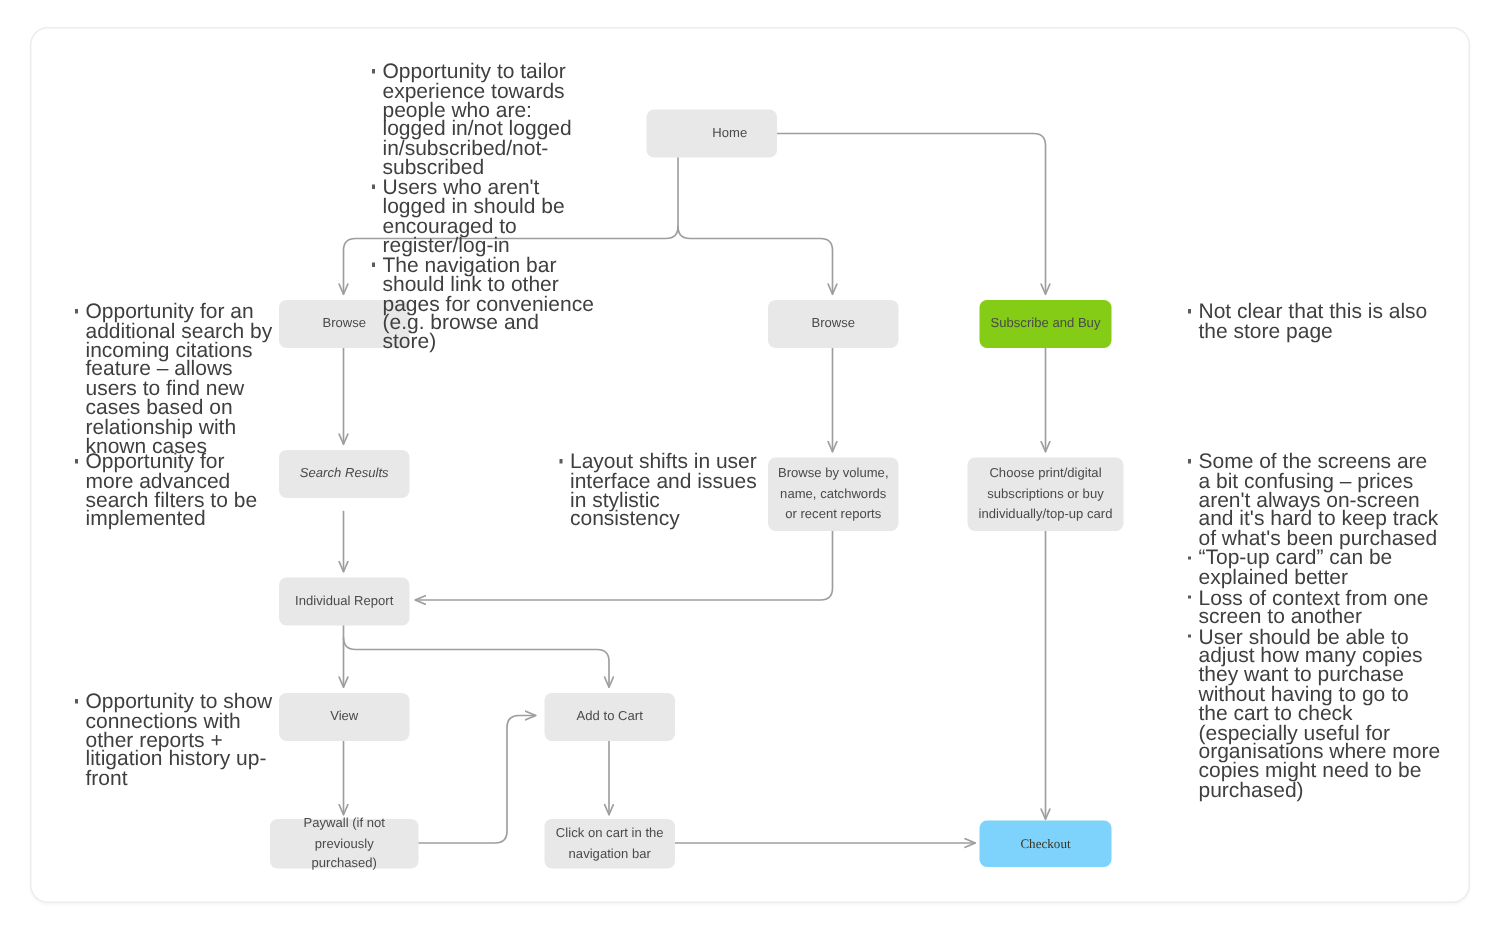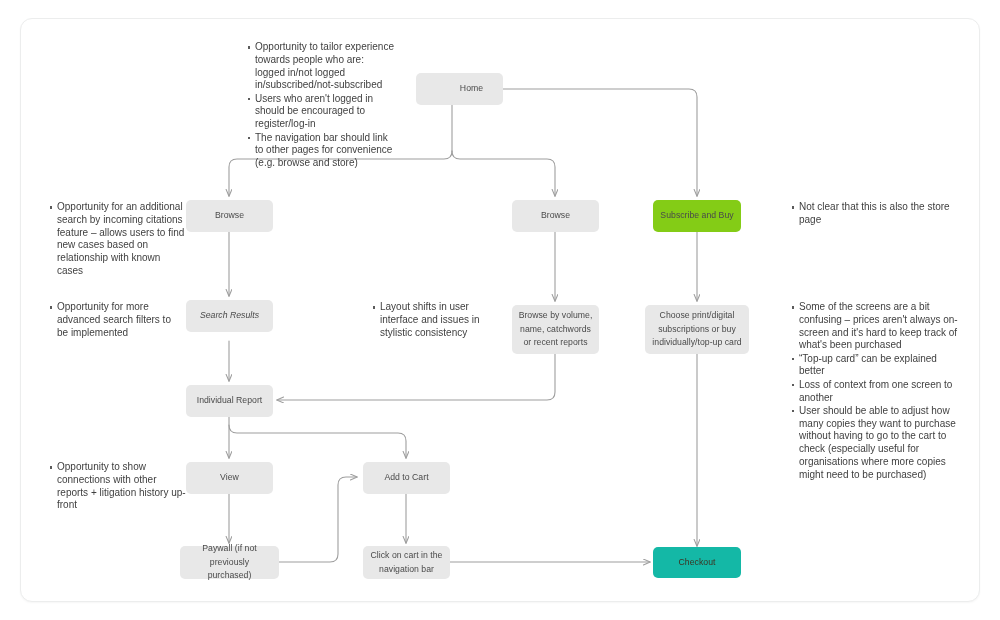--- a/index.html
+++ b/index.html
@@ -40,26 +40,26 @@
     border-radius: 5px;
     background: #e8e8e8;
     color: #4a4a4a;
     font-size: 8.7px;
     line-height: 13.5px;
     letter-spacing: 0.02px;
     padding: 2px 4px;
     white-space: pre-line;
   }
   .node.accent-soft { background: #84cc16; color: #4a4a4a; }
-  .node.accent-strong { background: #14b8a6; color: #3d3322; }
+  .node.accent-strong { background: #7dd3fc; color: #3d3322; font-family: Liberation Serif, serif; }
 
   .note {
     position: absolute;
     color: #3f3f3f;
-    font-size: 10px;
+    font-size: 14px;
     line-height: 12.8px;
   }
   .note ul {
     margin: 0;
     padding-left: 9px;
     list-style: none;
   }
   .note ul ul {
     margin: 0;
     padding-left: 10px;
@@ -122,21 +122,21 @@
       <path d="M229,494 L229,543" marker-end="url(#ah)"></path>
 
       <path d="M277,562 L330,562 Q338,562 338,554 L338,485 Q338,477 346,477 L357,477" marker-end="url(#ah)"></path>
 
       <path d="M406,494 L406,543" marker-end="url(#ah)"></path>
 
       <path d="M450,562 L650,562" marker-end="url(#ah)"></path>
     </g>
   </svg>
 
-  <div class="node" style="left:416px; top:73px; width:87px; height:32px;padding-left:28px;">Home</div>
+  <div class="node" style="left:431px; top:73px; width:87px; height:32px;padding-left:28px;">Home</div>
 
   <div class="node" style="left:186px; top:200px; width:87px; height:32px;">Browse</div>
 
   <div class="node" style="left:512px; top:200px; width:87px; height:32px;">Browse</div>
 
   <div class="node accent-soft" style="left:653px; top:200px; width:88px; height:32px;">Subscribe and Buy</div>
 
   <div class="node" style="left:186px; top:300px; width:87px; height:32px;font-style:italic;">Search Results</div>
 
   <div class="node" style="left:512px; top:305px; width:87px; height:49px;">Browse by volume,

